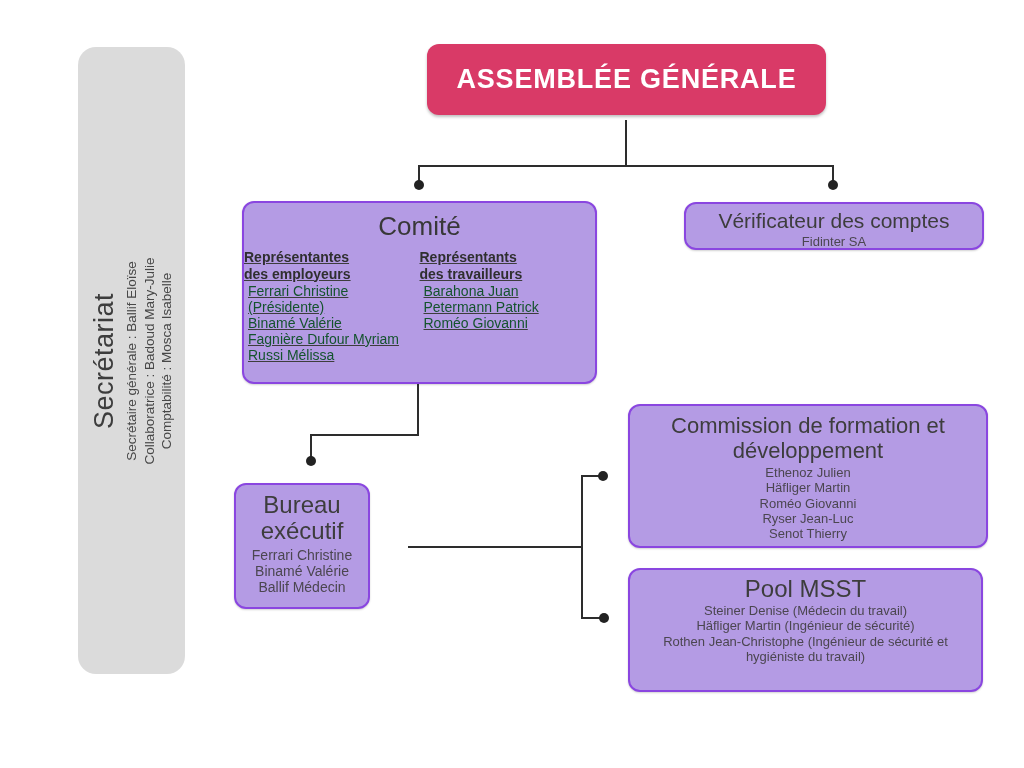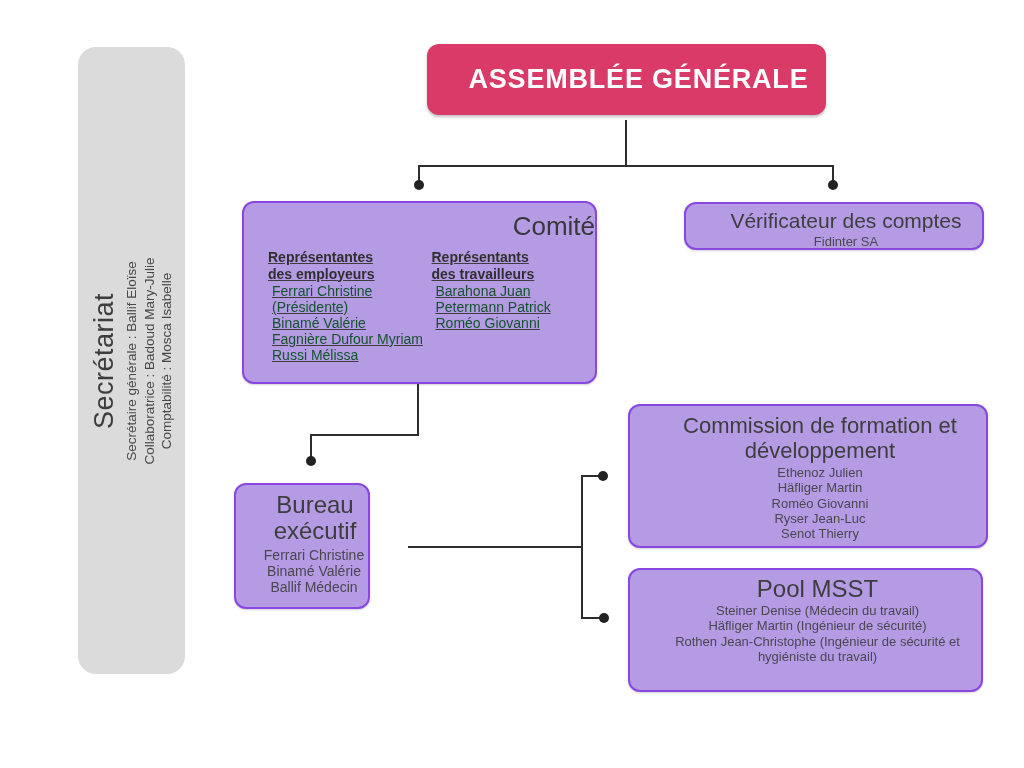--- a/index.html
+++ b/index.html
@@ -16,36 +16,36 @@
   .sidebar-content {
     position:absolute; left:50%; top:50%; width:627px; height:107px;
     transform:translate(-50%,-50%) rotate(-90deg);
     display:flex; flex-direction:column; align-items:center; justify-content:center;
     color:#414141; text-align:center;
   }
   .sidebar-title { font-size:27px; letter-spacing:0.5px; margin-bottom:3px; color:#3d3d3d; }
   .sidebar-role { font-size:13.5px; line-height:1.3; color:#474747; }
 
   
-  .box { position:absolute; box-sizing:border-box;padding-left:24px; }
+  .box { position:absolute; box-sizing:border-box; }
   .pink-box {
     left:427px; top:44px; width:399px; height:71px;
     background:#D93A67; border-radius:12px;
     display:flex; align-items:center; justify-content:center;
     box-shadow:0 2px 3px rgba(0,0,0,0.25);
   }
   .pink-title { color:#ffffff; font-weight:bold; font-size:27px; letter-spacing:0.8px; }
 
   .purple {
     background:#B49BE4; border:2.5px solid #8A46E0; border-radius:12px;
     color:#3d3d3d; box-shadow:0 1px 2px rgba(0,0,0,0.18);
   }
 
   .comite { left:242px; top:201px; width:355px; height:183px; }
-  .comite-title { text-align:right; font-size:26px; margin-top:8px; color:#383838; }
+  .comite-title { text-align:center; font-size:26px; margin-top:8px; color:#383838; }
   .comite-cols { display:flex; margin-top:7px; }
   .col { flex:1; text-align:left;text-decoration:underline; }
   .col-header { font-weight:bold; font-size:14px; line-height:1.18; color:#2f2f2f; }
   .col-members { margin-top:2px; font-size:14px; line-height:1.14; color:#14532d; padding:0 4px; }
 
   .verif { left:684px; top:202px; width:300px; height:48px; text-align:center; }
   .verif-title { font-size:21px; margin-top:5px; color:#3d3d3d; }
   .verif-sub { font-size:13px; margin-top:1px; color:#4b4650; }
 
   .bureau { left:234px; top:483px; width:136px; height:126px; text-align:center; }

